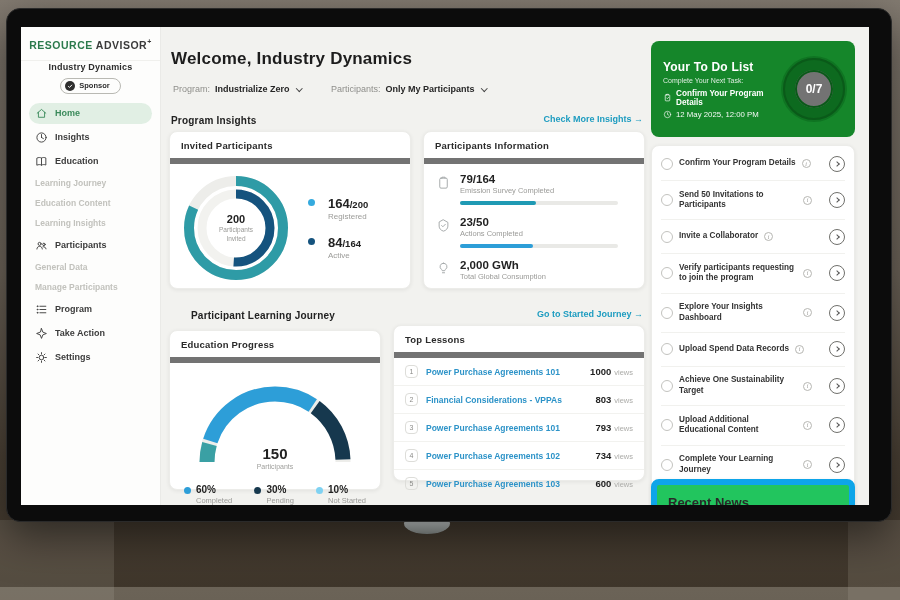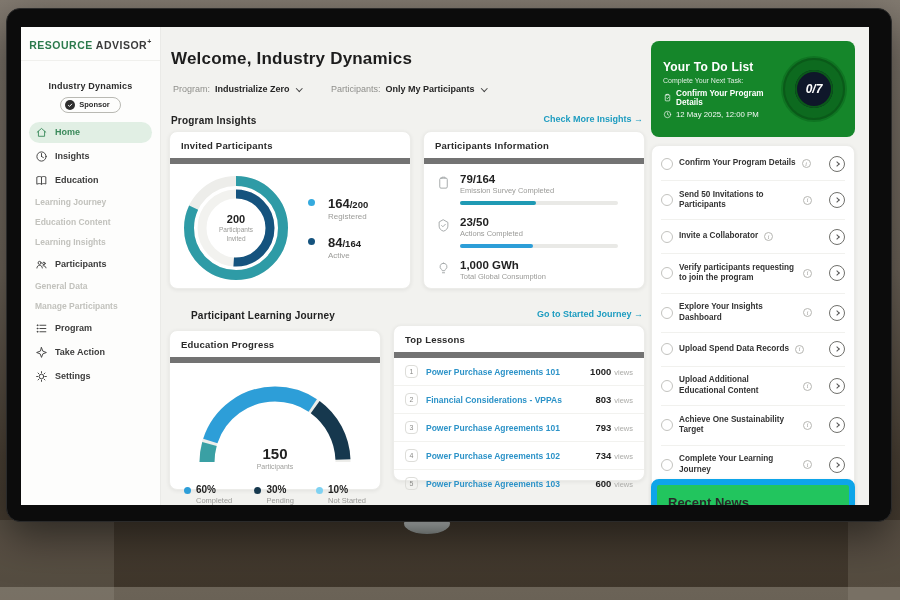--- a/index.html
+++ b/index.html
@@ -16,21 +16,21 @@
   .stand { position:absolute; left:404px; top:513px; width:46px; height:21px; border-radius:50%;
     background:linear-gradient(180deg,#f4f7f6,#c2c8c7 55%,#868c8a); z-index:1; }
   .monitor { position:absolute; left:6px; top:8px; width:886px; height:514px; background:#0c0c0c;
     border-radius:14px; z-index:2; box-shadow:0 14px 42px rgba(0,0,0,.5); border:1px solid #2a2a2a; }
   .screen { position:absolute; left:14px; top:18px; width:848px; height:478px; background:#f2f2ef; overflow:hidden; }
 
   
   .sidebar { position:absolute; left:0; top:0; bottom:0; width:140px; background:#fdfdfc; border-right:1px solid #eaeae7; }
   .logo { padding:11px 4px 9px; text-align:center; font-size:10.5px; font-weight:bold; letter-spacing:.5px; border-bottom:1px solid #f0f0ed; }
   .logo .g { color:#2b7a4c; } .logo .d { color:#3a3a3a; } .logo sup { font-size:7px; }
-  .org { text-align:center; font-size:9px; font-weight:bold; color:#2c2c2c; margin-top:20px; letter-spacing:.2px; }
+  .org { text-align:center; font-size:9px; font-weight:bold; color:#2c2c2c; margin-top:1px; letter-spacing:.2px; }
   .sponsor { margin:6px auto 9px; width:max-content; display:flex; align-items:center; gap:4px;
     border:1px solid #b9b9b3; border-radius:10px; padding:2px 10px 2px 4px; font-size:7.5px; font-weight:bold; color:#2c2c2c; }
   .nav-item { display:flex; align-items:center; gap:7px; margin:3px 8px; padding:4px 6px; border-radius:12px;
     font-size:9px; font-weight:bold; color:#3c3c3c; cursor:pointer; }
   .nav-item.first { margin-top:6px; }
   .nav-item.active { background:#e1efe4; color:#3b8a5b; }
   .nav-item.sub { color:#c2c2bd; font-size:8.5px; padding:3.5px 6px; }
   .nico { width:13px; height:13px; flex:none; display:flex; }
   .nico svg { width:13px; height:13px; stroke:currentColor; fill:none; stroke-width:1.7; stroke-linecap:round; stroke-linejoin:round; }
 
@@ -97,22 +97,22 @@
   .todo-head { position:absolute; left:630px; top:14px; width:204px; height:96px; background:#15862a; border-radius:8px;
     color:#fff; padding:10px 10px 10px 12px; display:flex; align-items:center; }
   .th-col { flex:1; min-width:0; }
   .th-title { font-size:12px; font-weight:bold; letter-spacing:.2px; }
   .th-sub { font-size:7px; opacity:.85; margin:3px 0 5px; }
   .th-row { display:flex; align-items:center; gap:4px; font-size:8.2px; font-weight:bold; margin-top:3px; }
   .th-row.time { font-size:7.8px; font-weight:normal; opacity:.95; }
   .th-row svg { width:9px; height:9px; stroke:#fff; fill:none; stroke-width:1.8; stroke-linecap:round; stroke-linejoin:round; flex:none; }
   .ring { width:62px; height:62px; border-radius:50%; background:#0d6a1f; box-shadow:inset 0 0 0 2px #0a5a19, 0 0 0 2px #0f7422;
     display:flex; align-items:center; justify-content:center; flex:none; margin-left:8px; }
-  .ring-in { width:38px; height:38px; border-radius:50%; background:#0f172a; box-shadow:inset 0 0 0 2px #0a5a19;
-    display:flex; align-items:center; justify-content:center; font-size:12px; font-weight:bold;font-style:italic; }
+  .ring-in { width:38px; height:38px; border-radius:50%; background:#737373; box-shadow:inset 0 0 0 2px #0a5a19;
+    display:flex; align-items:center; justify-content:center; font-size:12px; font-weight:bold; }
 
   .tasks { position:absolute; left:630px; top:118px; width:204px; background:#fff; border:1px solid #ecece9;
     border-radius:8px; box-shadow:0 1px 4px rgba(0,0,0,.07); padding:1px 9px; }
   .task { display:flex; align-items:center; gap:6px; padding:8.5px 0; border-top:1px solid #f1f1ee; cursor:pointer; }
   .task:first-child { border-top:none; }
   .radio { width:12px; height:12px; border:1.5px solid #c3c3bf; border-radius:50%; flex:none; }
   .task-label { font-size:8.2px; font-weight:bold; color:#333; line-height:1.3; max-width:118px; }
   .info { width:9px; height:9px; border:1px solid #b6b6b2; border-radius:50%; color:#9a9a97; font-size:6px;
     display:flex; align-items:center; justify-content:center; flex:none; font-style:italic; font-family:"Liberation Serif",serif; }
   .go { margin-left:auto; width:16px; height:16px; border:1.5px solid #70706c; border-radius:50%;
@@ -311,21 +311,21 @@
                 <div class="fill fill-blue" style="width: 46%;"></div>
               </div>
           </div>
         </div>
         <div class="stat-row">
           <span class="sico"><svg viewBox="0 0 24 24">
                 <path d="M12 3.5 a5.5 5.5 0 0 1 3 10.1 c-.6.4-1 1.1-1 1.9 h-4 c0-.8-.4-1.5-1-1.9 A5.5 5.5 0 0 1 12 3.5 Z"></path>
                 <path d="M10.3 18.8 h3.4"></path>
               </svg></span>
           <div>
-            <div class="stat-val">1,000 GWh</div>
+            <div class="stat-val">2,000 GWh</div>
             <div class="stat-lab">Total Global Consumption</div>
           </div>
         </div>
       </div>
 
       <div class="sec" style="left:154px; top:283px;margin-left:16px;">Participant Learning Journey</div>
       <div class="seclink" style="right:226px; top:282px;">
         <span>Go to Started Journey</span>
         <span>→</span>
       </div>
@@ -468,29 +468,29 @@
         <div class="task">
           <span class="radio"></span>
           <span class="task-label">Upload Spend Data Records</span>
           <span class="info">i</span>
           <span class="go">
               <span class="go-ch"></span>
             </span>
         </div>
         <div class="task">
           <span class="radio"></span>
+          <span class="task-label">Achieve One Sustainability Target</span>
+          <span class="info">i</span>
+          <span class="go">
+              <span class="go-ch"></span>
+            </span>
+        </div>
+        <div class="task">
+          <span class="radio"></span>
           <span class="task-label">Upload Additional Educational Content</span>
-          <span class="info">i</span>
-          <span class="go">
-              <span class="go-ch"></span>
-            </span>
-        </div>
-        <div class="task">
-          <span class="radio"></span>
-          <span class="task-label">Achieve One Sustainability Target</span>
           <span class="info">i</span>
           <span class="go">
               <span class="go-ch"></span>
             </span>
         </div>
         <div class="task">
           <span class="radio"></span>
           <span class="task-label">Complete Your Learning Journey</span>
           <span class="info">i</span>
           <span class="go">

